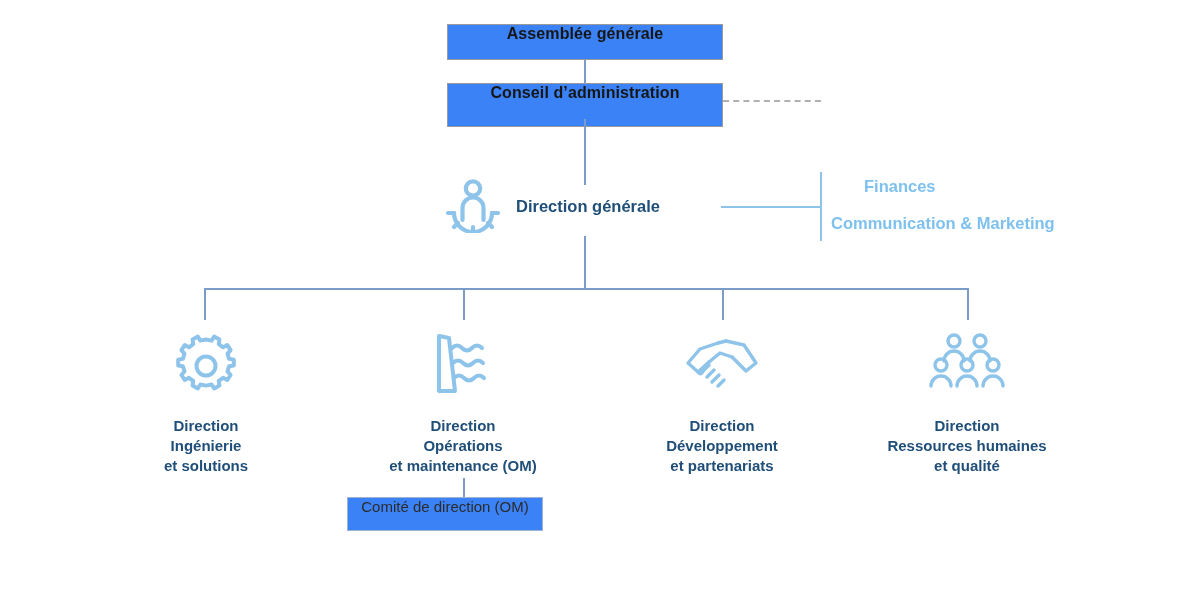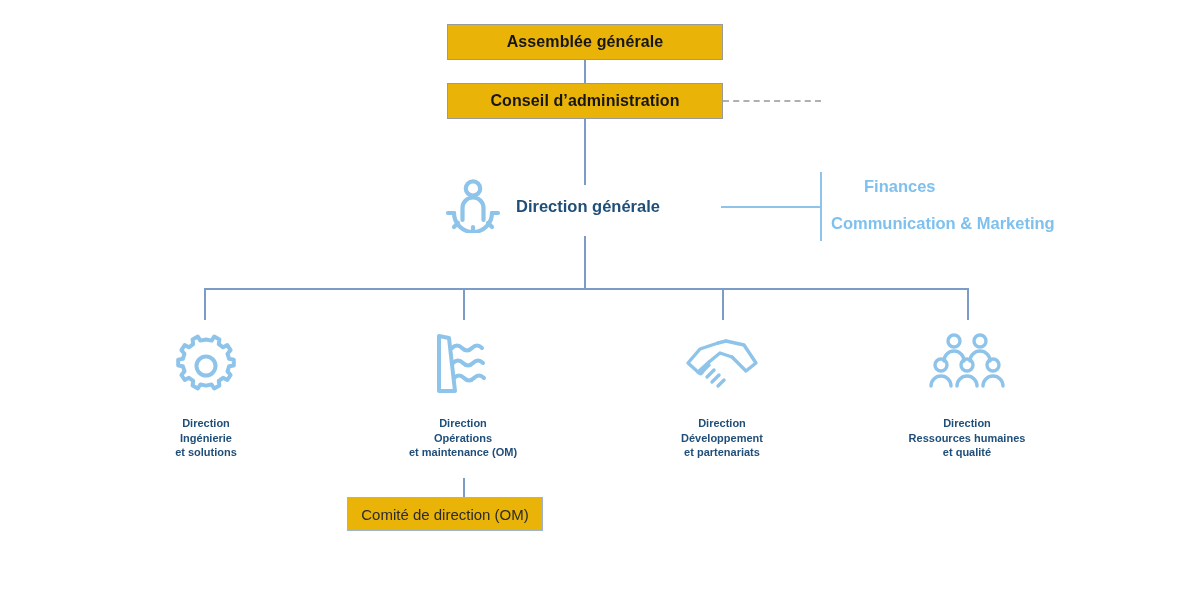--- a/index.html
+++ b/index.html
@@ -14,23 +14,22 @@
     position: relative;
     width: 1200px;
     height: 600px;
     background: #ffffff;
     overflow: hidden;
   }
   
   .box {
     position: absolute;
     box-sizing: border-box;
-    background: #eab308;
+    background: #3b82f6;
     display: flex;
-    align-items: center;
     justify-content: center;
     text-align: center;
   }
   .box-top {
     border: 1px solid #9a9a9a;
     color: #161616;
     font-weight: bold;
     font-size: 16px;
     letter-spacing: 0.1px;
   }
@@ -95,37 +94,37 @@
   .dept-icon {
     height: 72px;
     display: flex;
     align-items: center;
     justify-content: center;
   }
   .dept-label {
     margin-top: 14px;
     color: #1f4e79;
     font-weight: bold;
-    font-size: 11px;
+    font-size: 15px;
     line-height: 1.32;
     white-space: pre-line;
   }
 </style>
 </head>
 <body>
 
 <div id="chart">
 
   <div class="box box-top" style="left:447px; top:24px; width:276px; height:36px;">
     <span>Assemblée générale</span>
   </div>
 
   <div class="vline" style="left:584px; top:60px; height:23px;"></div>
 
-  <div class="box box-top" style="left:447px; top:83px; width:276px; height:36px;">
+  <div class="box box-top" style="left:447px; top:83px; width:276px; height:44px;">
     <span>Conseil d’administration</span>
   </div>
 
   <div class="dashed" style="left:723px; top:100px; width:98px;"></div>
 
   <div class="vline" style="left:584px; top:119px; height:66px;"></div>
 
   <div class="dg-wrap" style="left:444px; top:176px; height:60px;">
     <span class="dg-icon">
       <svg width="58" height="58" viewBox="0 0 58 58" aria-hidden="true">

